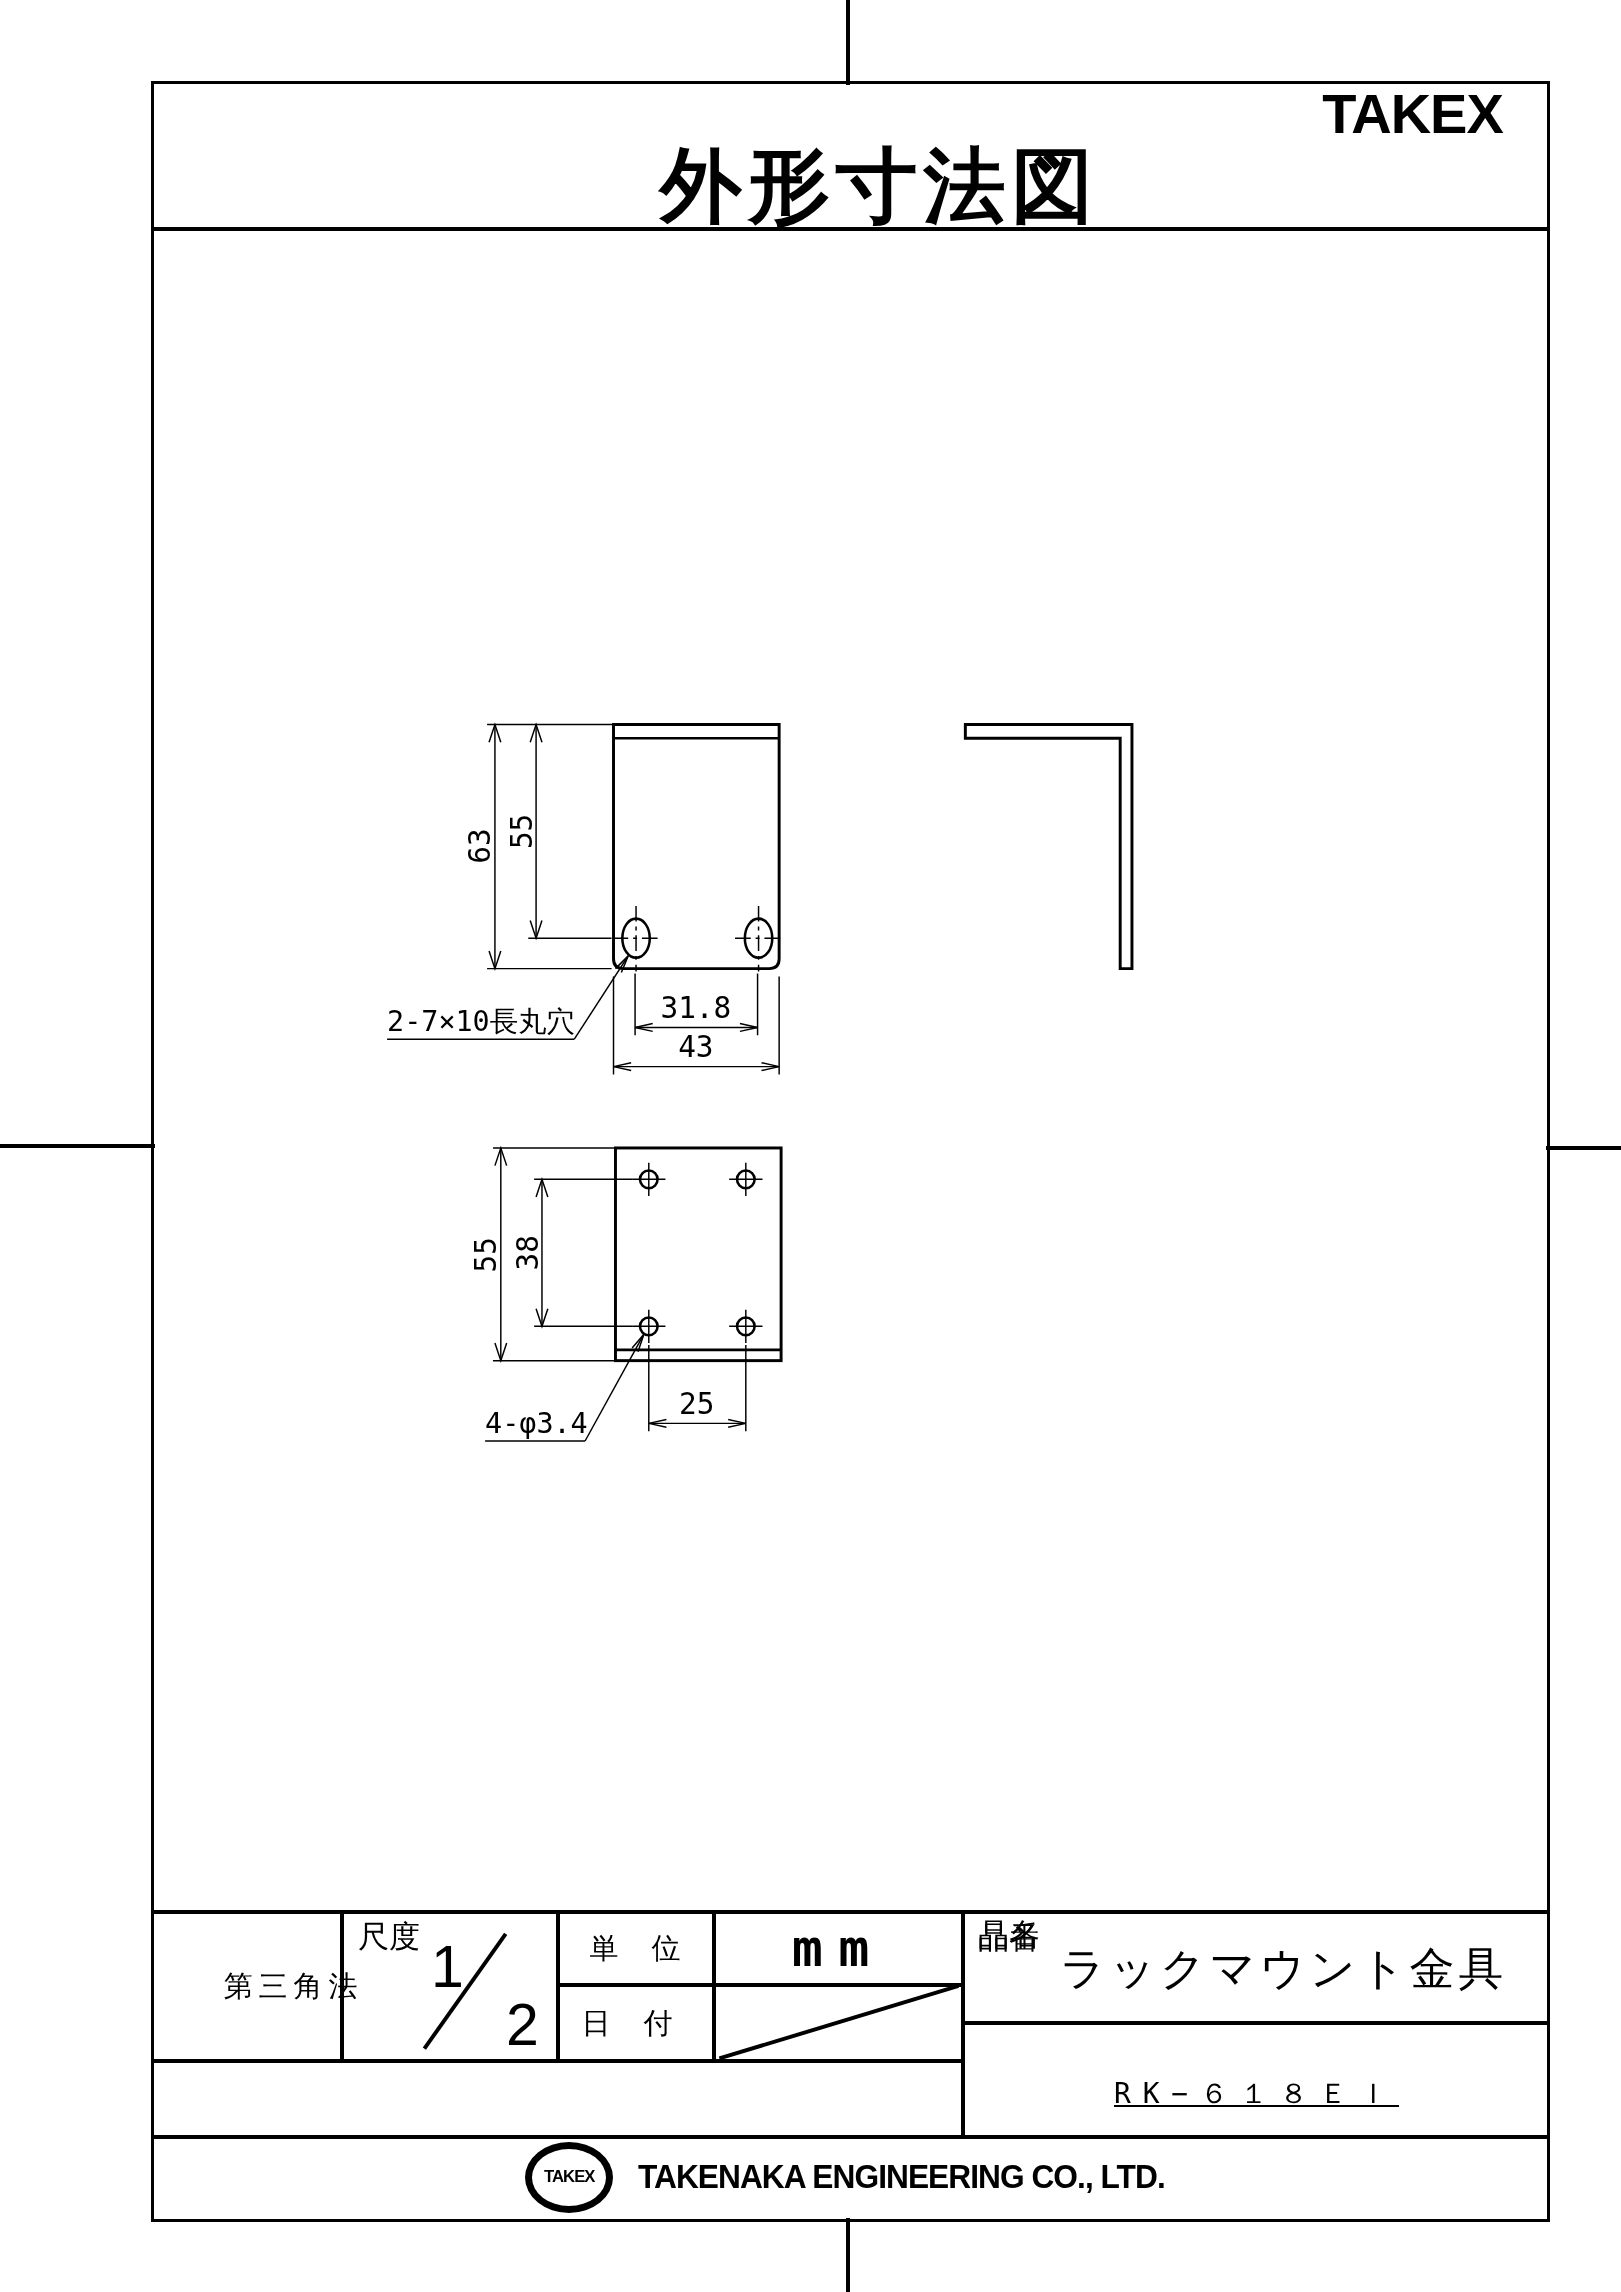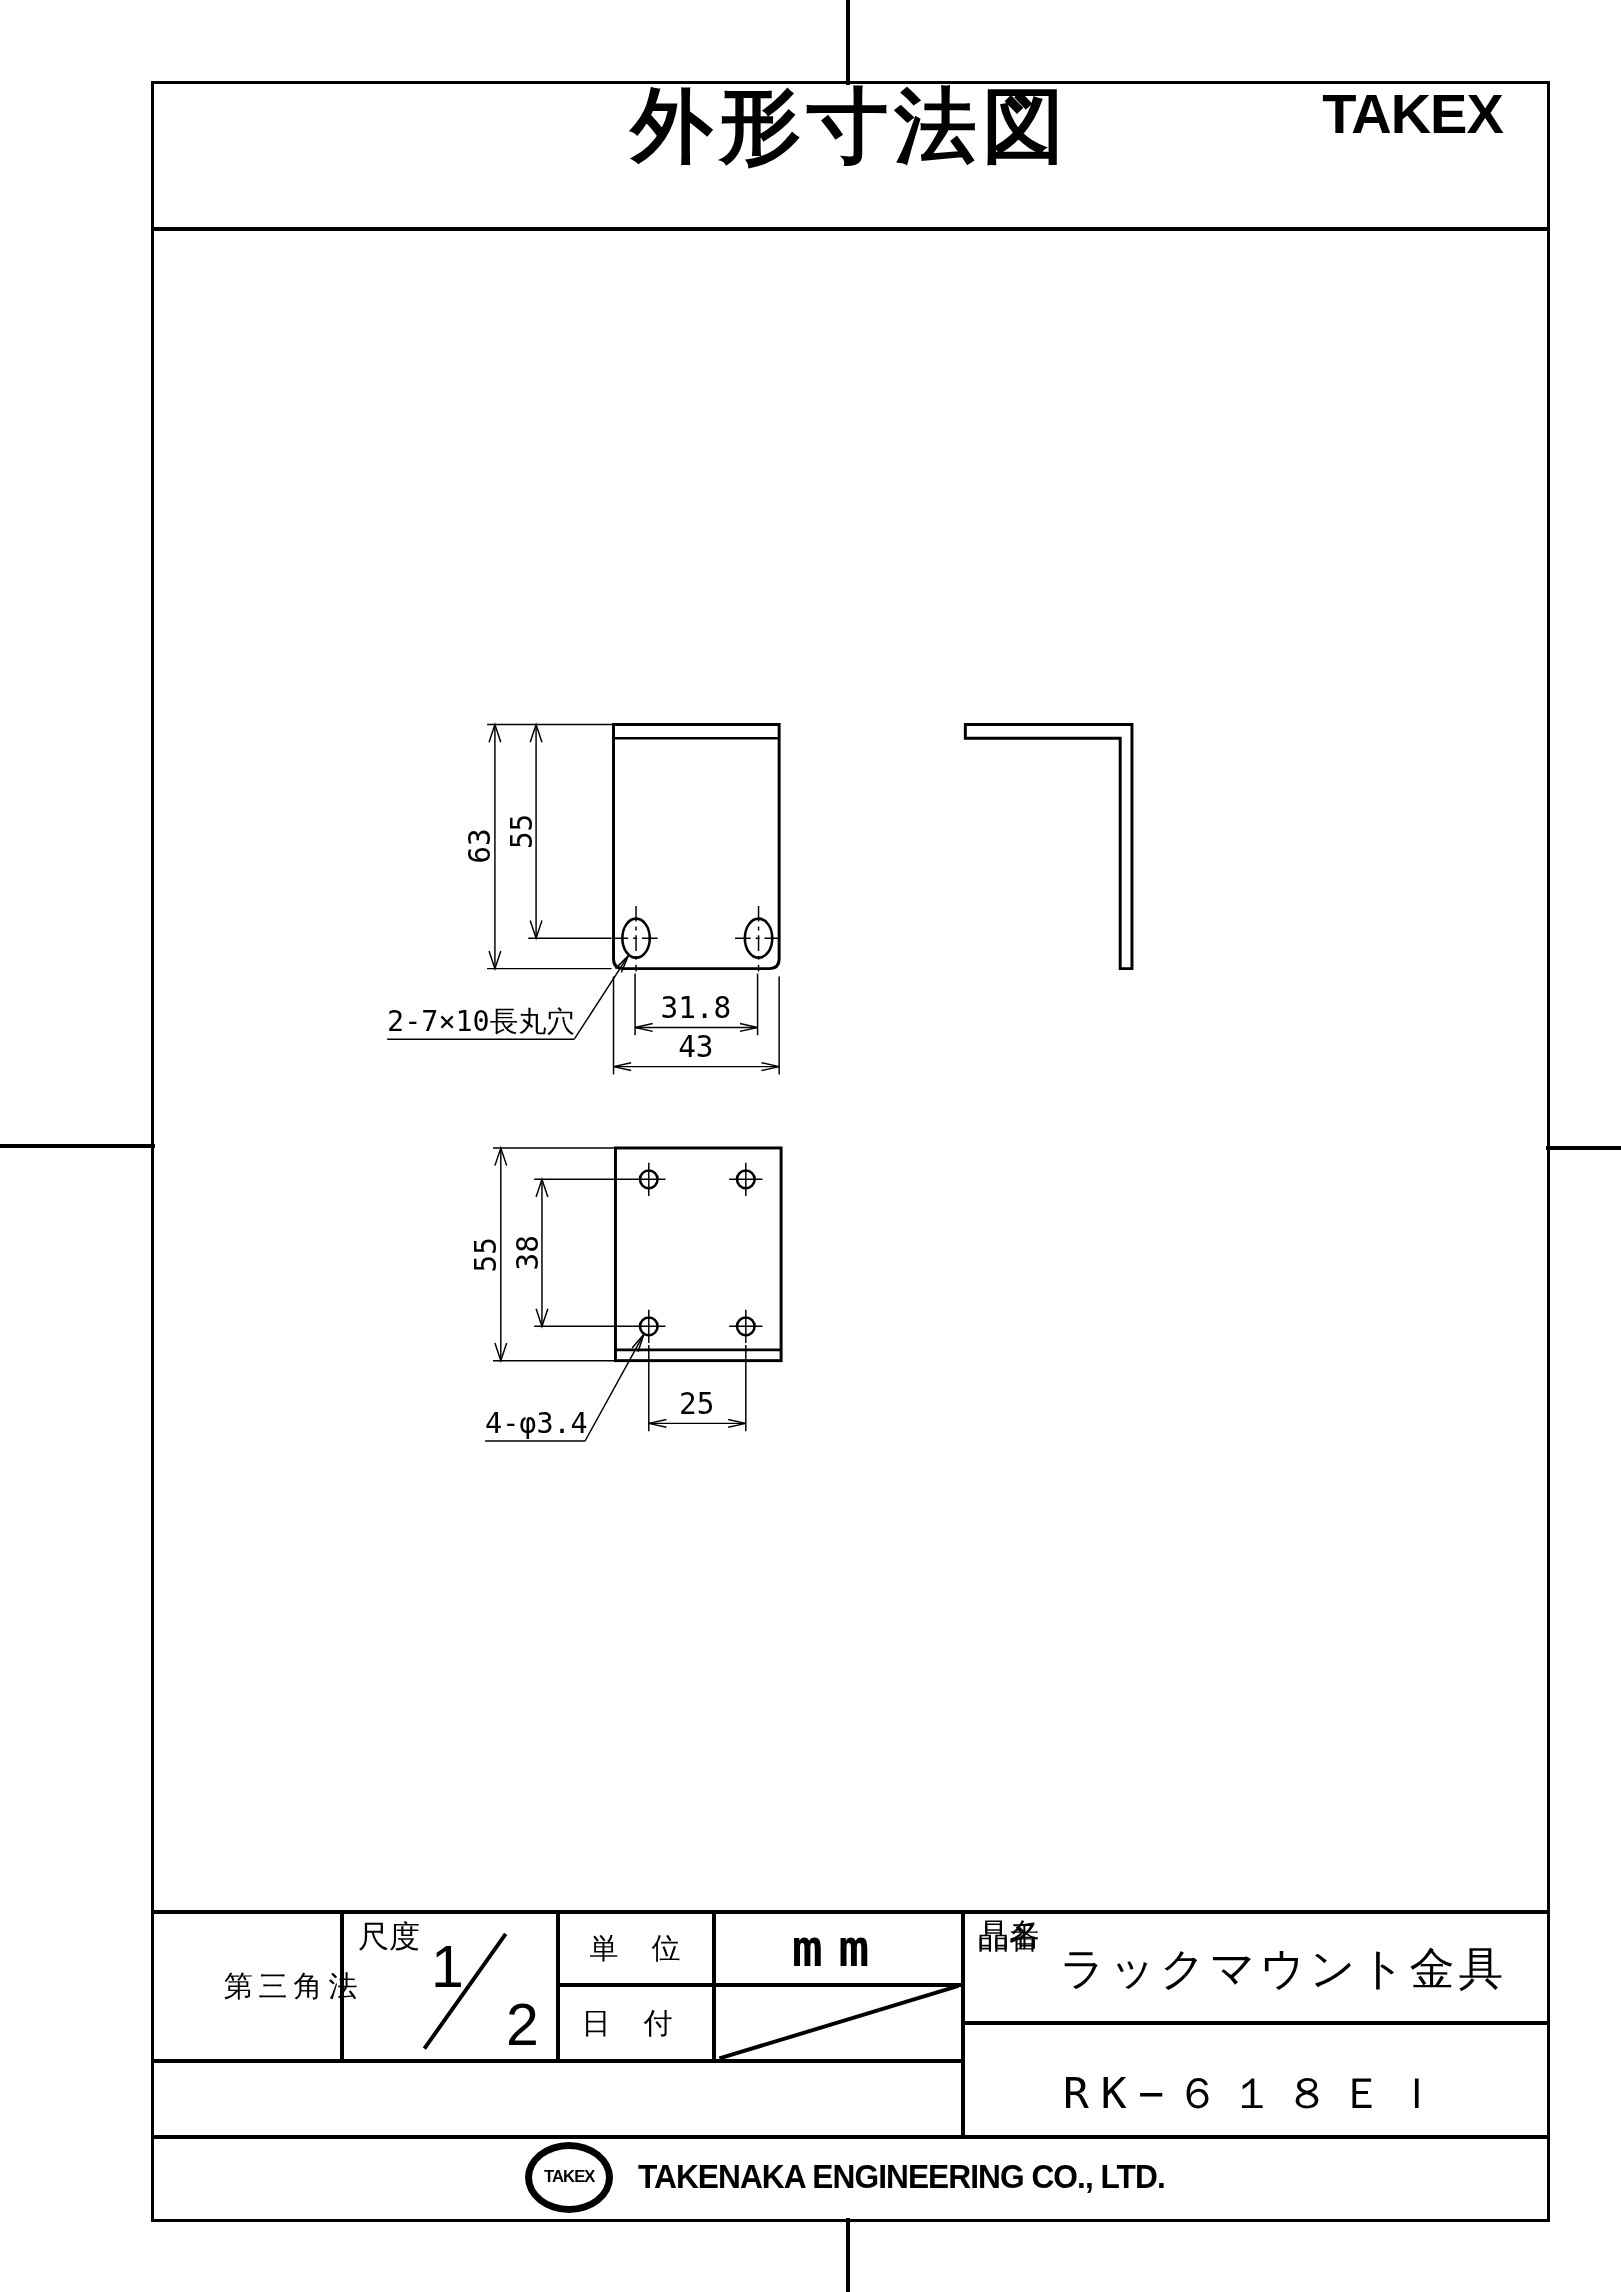--- a/index.html
+++ b/index.html
@@ -4,21 +4,21 @@
 <style>
   html,body{margin:0;padding:0;background:#888;}
   .page{
     position:relative;width:1621px;height:2293px;background:#ffffff;
     font-family:"Liberation Sans", sans-serif;color:#000;overflow:hidden;
   }
   .ln{position:absolute;background:#000;}
   .abs{position:absolute;}
   
   .header{position:absolute;left:155px;top:85px;width:1391px;height:142px;
-          display:flex;align-items:flex-start;justify-content:center;}
+          display:flex;align-items:flex-end;justify-content:center;padding-left:29px;}
   .page-title{font-size:82px;font-weight:600;letter-spacing:5.9px;line-height:1;
               font-family:"Liberation Sans", sans-serif;}
   .brand-logo{position:absolute;left:1290px;top:86px;width:245px;text-align:center;
               font-size:56px;font-weight:900;letter-spacing:-1px;line-height:1;
               font-family:"Liberation Sans", sans-serif;}
   
   svg.drawing{position:absolute;left:0;top:0;}
   .ol{stroke:#000;stroke-width:3;fill:none;}
   .ol2{stroke:#000;stroke-width:2.6;fill:none;}
   .xl{stroke:#000;stroke-width:1.5;fill:none;}
@@ -28,21 +28,21 @@
   text.dim{font-family:"DejaVu Sans Mono", monospace;font-size:30px;fill:#000;}
   text.dimjp{font-family:"DejaVu Sans Mono","Liberation Sans",monospace;font-size:29px;fill:#000;}
   
   .cell{position:absolute;display:flex;align-items:center;justify-content:center;}
   .tb-small{position:absolute;font-size:31px;line-height:1;}
   .projection{font-size:29px;letter-spacing:5.9px;padding-left:46px;}
   .unitlbl{font-size:29px;letter-spacing:2px;}
   .mmval{font-size:51px;font-weight:bold;letter-spacing:15.7px;font-family:"DejaVu Sans Mono",monospace;}
   .scale-num{position:absolute;font-size:59px;line-height:1;font-family:"Liberation Sans",sans-serif;}
   .namejp{font-size:45px;letter-spacing:3.9px;}
-  .partno{font-size:43px;letter-spacing:11.8px;font-family:"DejaVu Sans Mono",monospace;}
+  .partno{font-size:28px;letter-spacing:11.8px;font-family:"DejaVu Sans Mono",monospace;text-decoration:underline;}
   
   .footer{position:absolute;left:155px;top:2139px;width:1391px;height:76px;
           display:flex;align-items:center;justify-content:center;gap:13.7px;}
   .fLogo{width:74px;height:57px;border:7.8px solid #000;border-radius:50%;
          display:flex;align-items:center;justify-content:center;flex:0 0 auto;}
   .fLogo span{font-size:16.7px;font-weight:900;letter-spacing:-1px;}
   .company{font-size:33px;font-weight:800;letter-spacing:-1px;transform:scaleX(.96);}
 </style>
 </head>
 <body>

